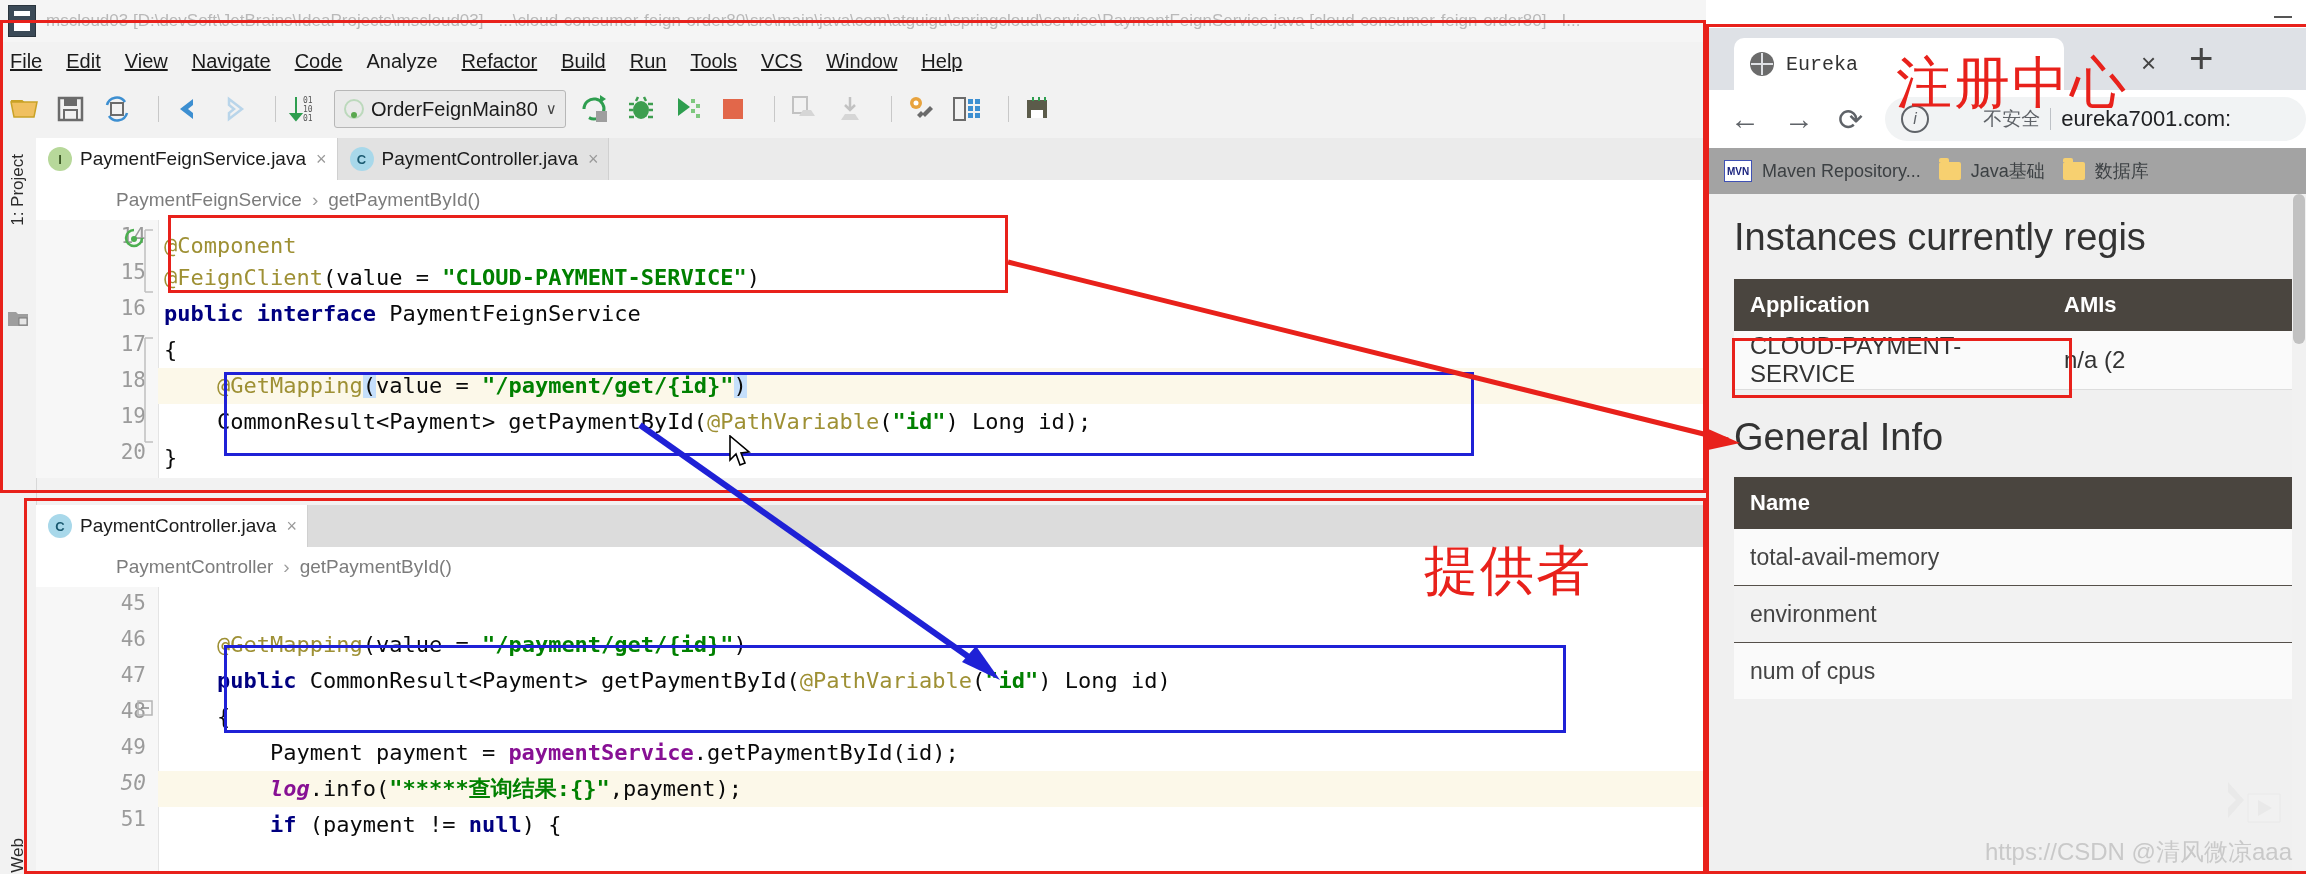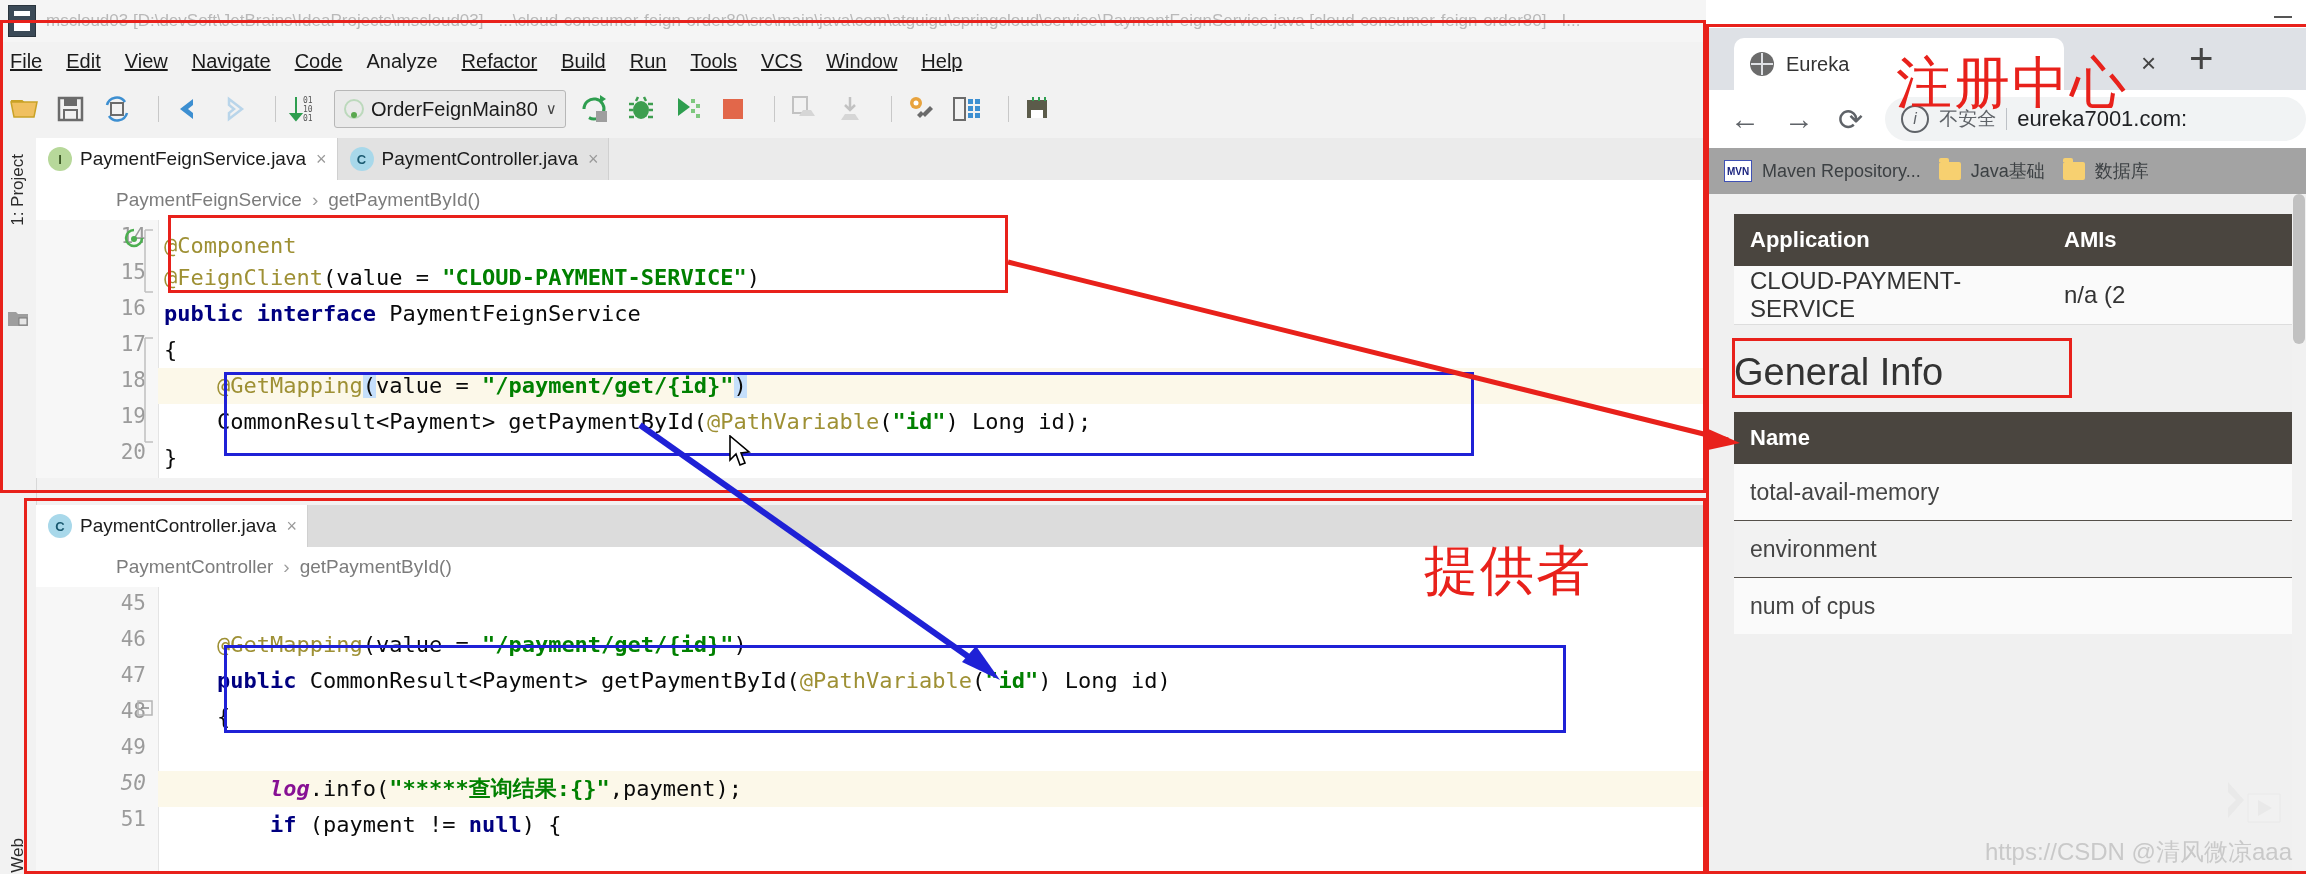--- a/index.html
+++ b/index.html
@@ -83,30 +83,30 @@
             font-family:"DejaVu Sans","Liberation Sans",sans-serif;letter-spacing:2px;}
 
   
   .browser{position:absolute;left:1706px;top:0;width:600px;height:874px;background:#fff;}
   .bchrome{position:absolute;left:0;top:28px;width:600px;height:160px;background:#dee1e6;}
   .btab{position:absolute;left:28px;top:38px;width:330px;height:52px;background:#fff;
         border-radius:10px 10px 0 0;display:flex;align-items:center;padding-left:16px;box-sizing:border-box;}
   .btab .globe{width:24px;height:24px;border-radius:50%;background:#6b6b6b;position:relative;margin-right:12px;}
   .btab .globe:before{content:"";position:absolute;left:11px;top:1px;width:2px;height:22px;background:#dfe1e5;}
   .btab .globe:after{content:"";position:absolute;left:1px;top:11px;width:22px;height:2px;background:#dfe1e5;}
-  .btab .ttl{font-size:20px;color:#333;}
+  .btab .ttl{font-size:20px;color:#333;font-family:Liberation Mono, monospace;}
   .btab-x{position:absolute;left:435px;top:48px;font-size:26px;color:#444;}
   .btab-plus{position:absolute;left:483px;top:38px;font-size:42px;color:#444;font-weight:300;line-height:42px;}
   .navrow{position:absolute;left:0;top:90px;width:600px;height:58px;background:#fff;display:flex;align-items:center;}
   .navbtn{font-size:30px;color:#5f6368;margin-left:24px;}
   .omnibox{margin-left:22px;display:flex;align-items:center;height:44px;background:#f1f3f4;border-radius:22px;
            padding:0 16px;flex:1;box-sizing:border-box;margin-right:0px;}
   .omni-i{width:24px;height:24px;border-radius:50%;border:2px solid #5f6368;color:#5f6368;font-size:16px;
           display:flex;align-items:center;justify-content:center;font-style:italic;margin-right:10px;flex:0 0 auto;}
-  .omni-warn{font-size:19px;color:#5f6368;white-space:nowrap;}
+  .omni-warn{font-size:19px;color:#5f6368;white-space:nowrap;margin-left:44px;}
   .omni-div{width:1px;height:22px;background:#bdc1c6;margin:0 10px;flex:0 0 auto;}
   .omni-url{font-size:22px;color:#202124;white-space:nowrap;overflow:hidden;}
   .bmrow{position:absolute;left:0;top:148px;width:600px;height:46px;background:#a3a3a3;display:flex;align-items:center;}
   .bm{display:flex;align-items:center;margin-left:18px;font-size:18px;color:#3c4043;white-space:nowrap;}
   .mvn{width:26px;height:20px;background:#fff;border:1px solid #3f51b5;color:#1a237e;font-size:10px;
        font-weight:bold;display:flex;align-items:center;justify-content:center;margin-right:10px;flex:0 0 auto;}
   .folder{width:22px;height:18px;background:#f7d070;border-radius:2px 2px 2px 2px;margin-right:10px;flex:0 0 auto;
           position:relative;}
   .folder:before{content:"";position:absolute;left:0;top:-4px;width:10px;height:4px;background:#f7d070;border-radius:2px 2px 0 0;}
 
@@ -380,20 +380,21 @@
             <path d="M5 9h8" stroke="#8a8a8a" stroke-width="1.5"></path>
           </svg>
       </div>
 
       <div class="rowhl" style="left:122px;top:266px;width:1548px;height:36px;"></div>
 
       <div class="code" style="left:128px;top:86px;"><span></span></div>
       <div class="code" style="left:128px;top:122px;"><span>    </span><span class="anno">@GetMapping</span><span>(value = </span><span class="str">"/payment/get/{id}"</span><span>)</span></div>
       <div class="code" style="left:128px;top:158px;"><span>    </span><span class="k">public</span><span> CommonResult&lt;Payment&gt; getPaymentById(</span><span class="anno">@PathVariable</span><span>(</span><span class="str">"id"</span><span>) Long id)</span></div>
       <div class="code" style="left:128px;top:194px;"><span>    {</span></div>
+      <div class="code" style="left:128px;top:230px;"><span>        Payment payment = </span><span class="fld">paymentService</span><span>.getPaymentById(id);</span></div>
       <div class="code" style="left:128px;top:266px;"><span>        </span><span class="fld ital">log</span><span>.info(</span><span class="str">"*****查询结果:{}"</span><span>,payment);</span></div>
       <div class="code" style="left:128px;top:302px;"><span>        </span><span class="k">if</span><span> (payment != </span><span class="k">null</span><span>) {</span></div>
     </div>
 
     <div class="rbox" style="left:0;top:20px;width:1706px;height:32px;border-bottom:none;border-left:none;border-right:none;"></div>
     <div class="rbox" style="left:0;top:20px;width:1706px;height:473px;"></div>
     <div class="rbox" style="left:24px;top:498px;width:1682px;height:376px;"></div>
 
     <div class="rbox" style="left:168px;top:215px;width:840px;height:78px;"></div>
     <div class="bbox" style="left:224px;top:372px;width:1250px;height:84px;"></div>
@@ -437,20 +438,21 @@
         <span class="folder"></span>
         <span>Java基础</span>
       </span>
       <span class="bm">
         <span class="folder"></span>
         <span>数据库</span>
       </span>
     </div>
 
     <div class="page">
+      <div class="eu-h1">Instances currently regis</div>
 
       <div class="eu-table">
         <div class="eu-thead">
           <span class="eu-th" style="width:330px;padding-left:16px;box-sizing:border-box;">Application</span>
           <span class="eu-th">AMIs</span>
         </div>
         <div class="eu-row">
           <span class="eu-td" style="width:330px;padding-left:16px;box-sizing:border-box;">CLOUD-PAYMENT-SERVICE</span>
           <span class="eu-td">n/a (2</span>
         </div>

